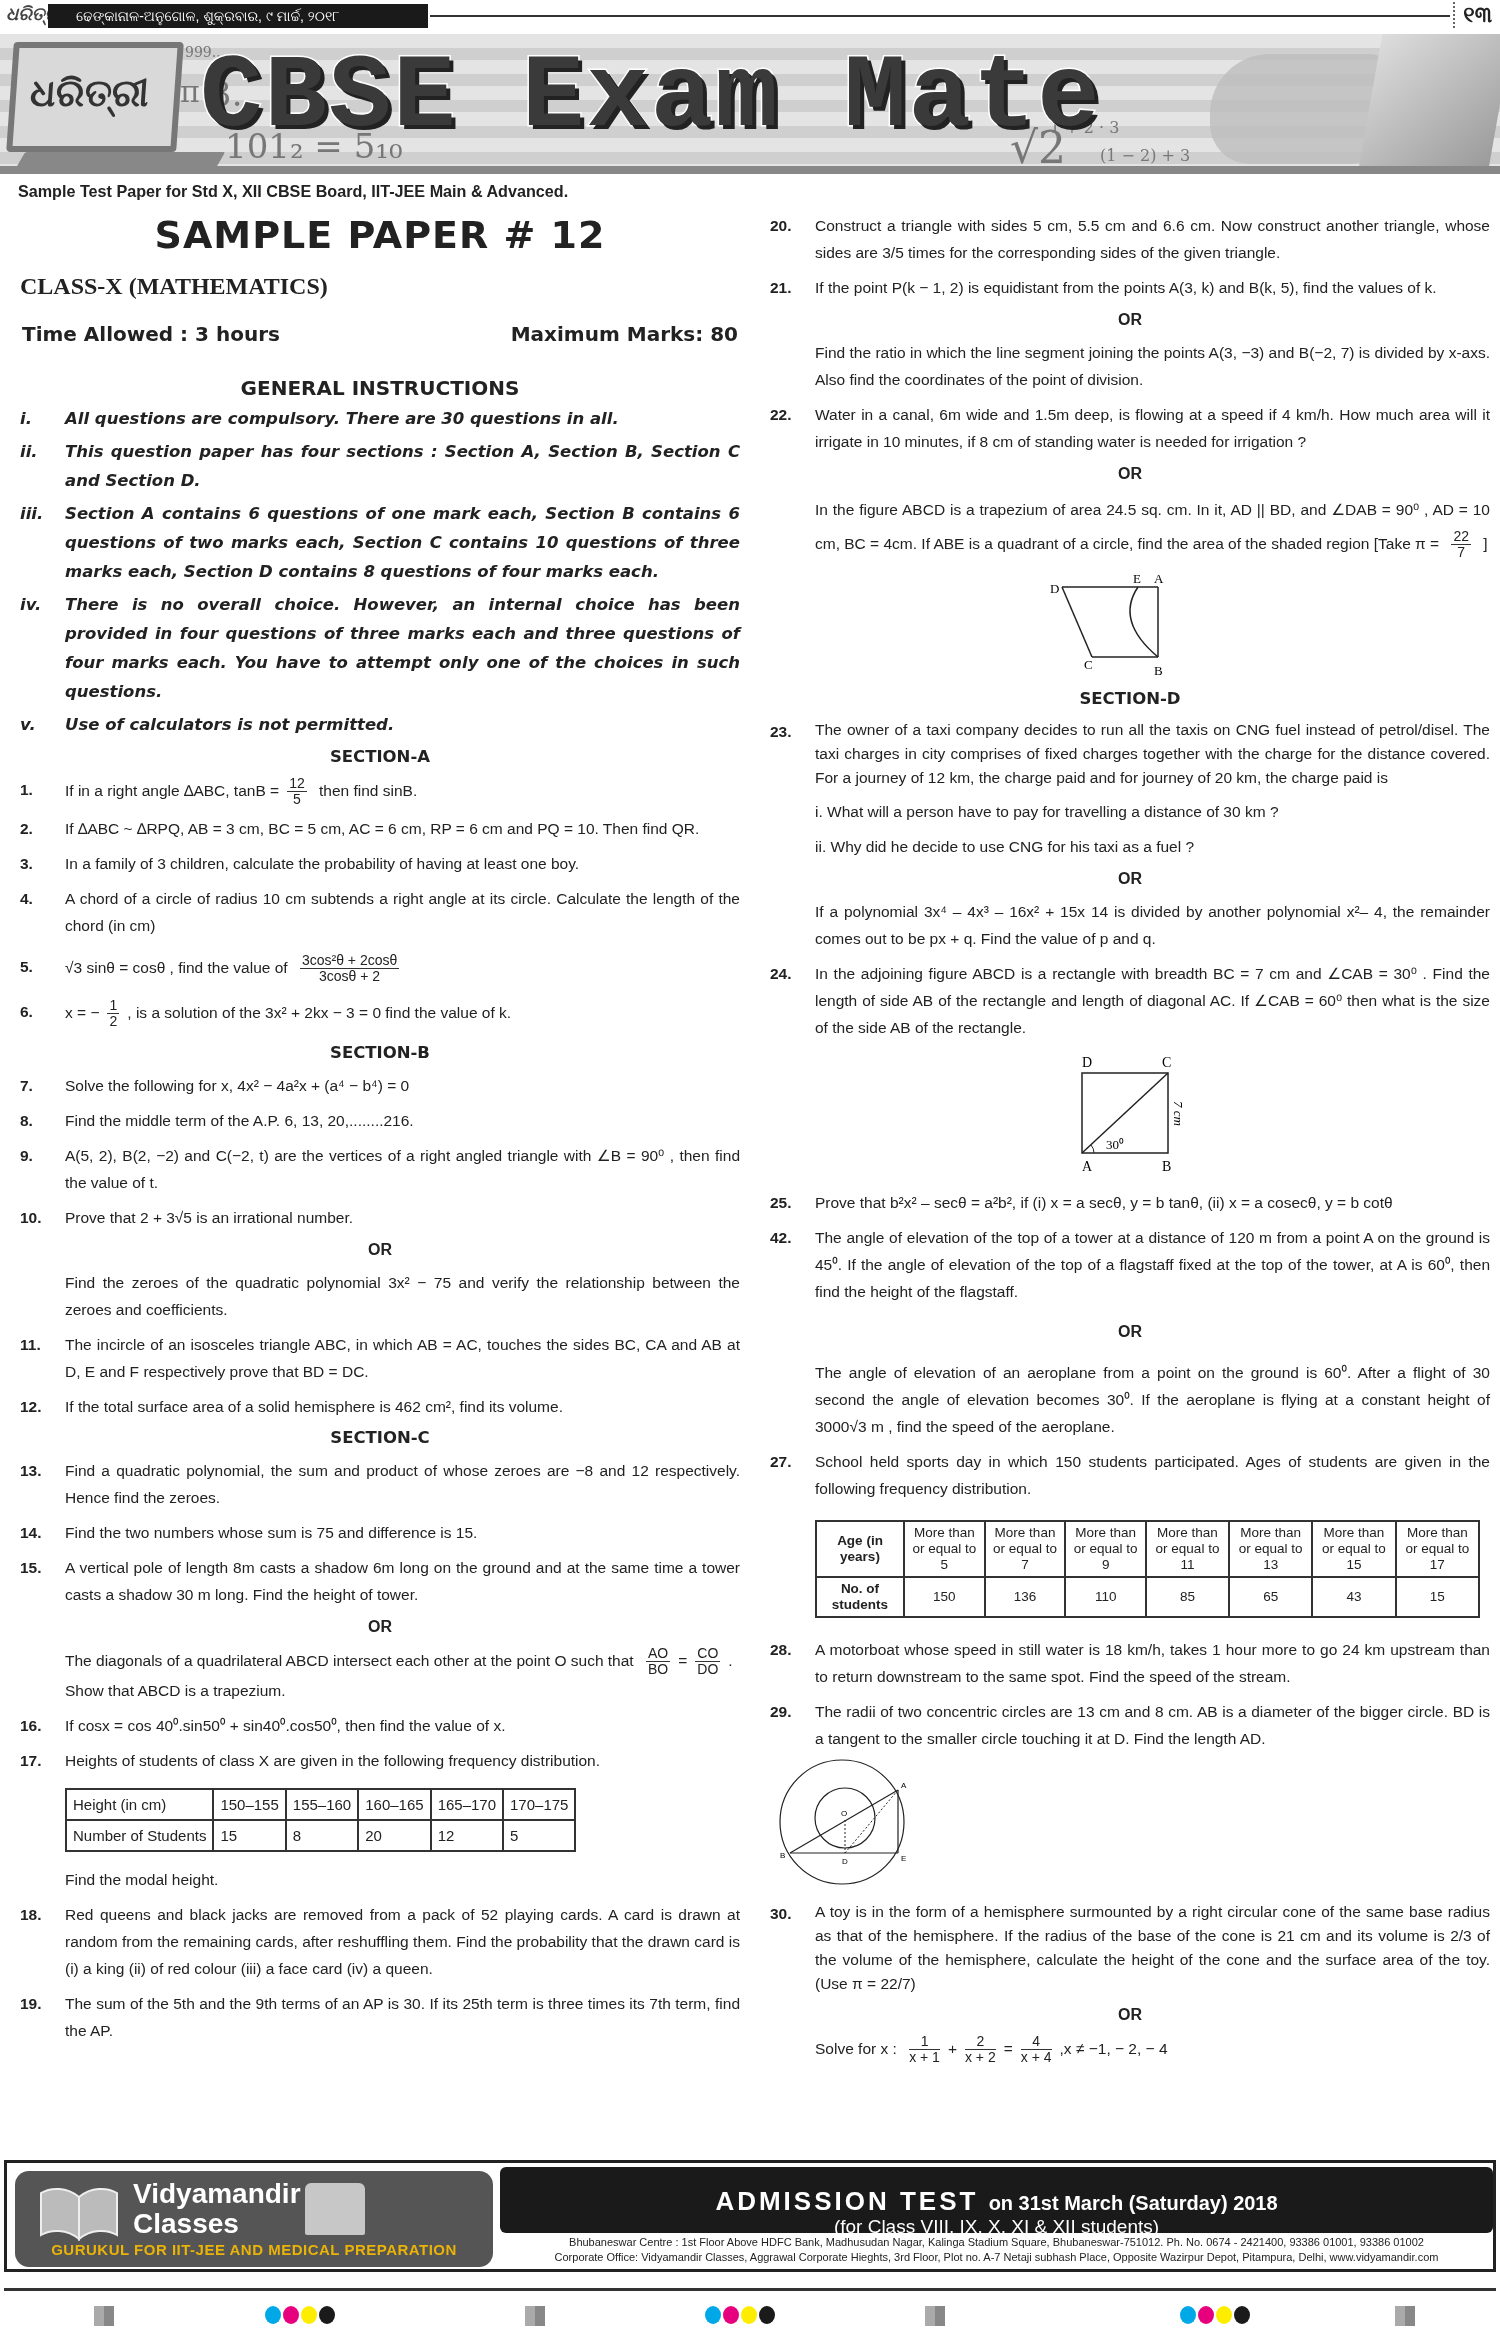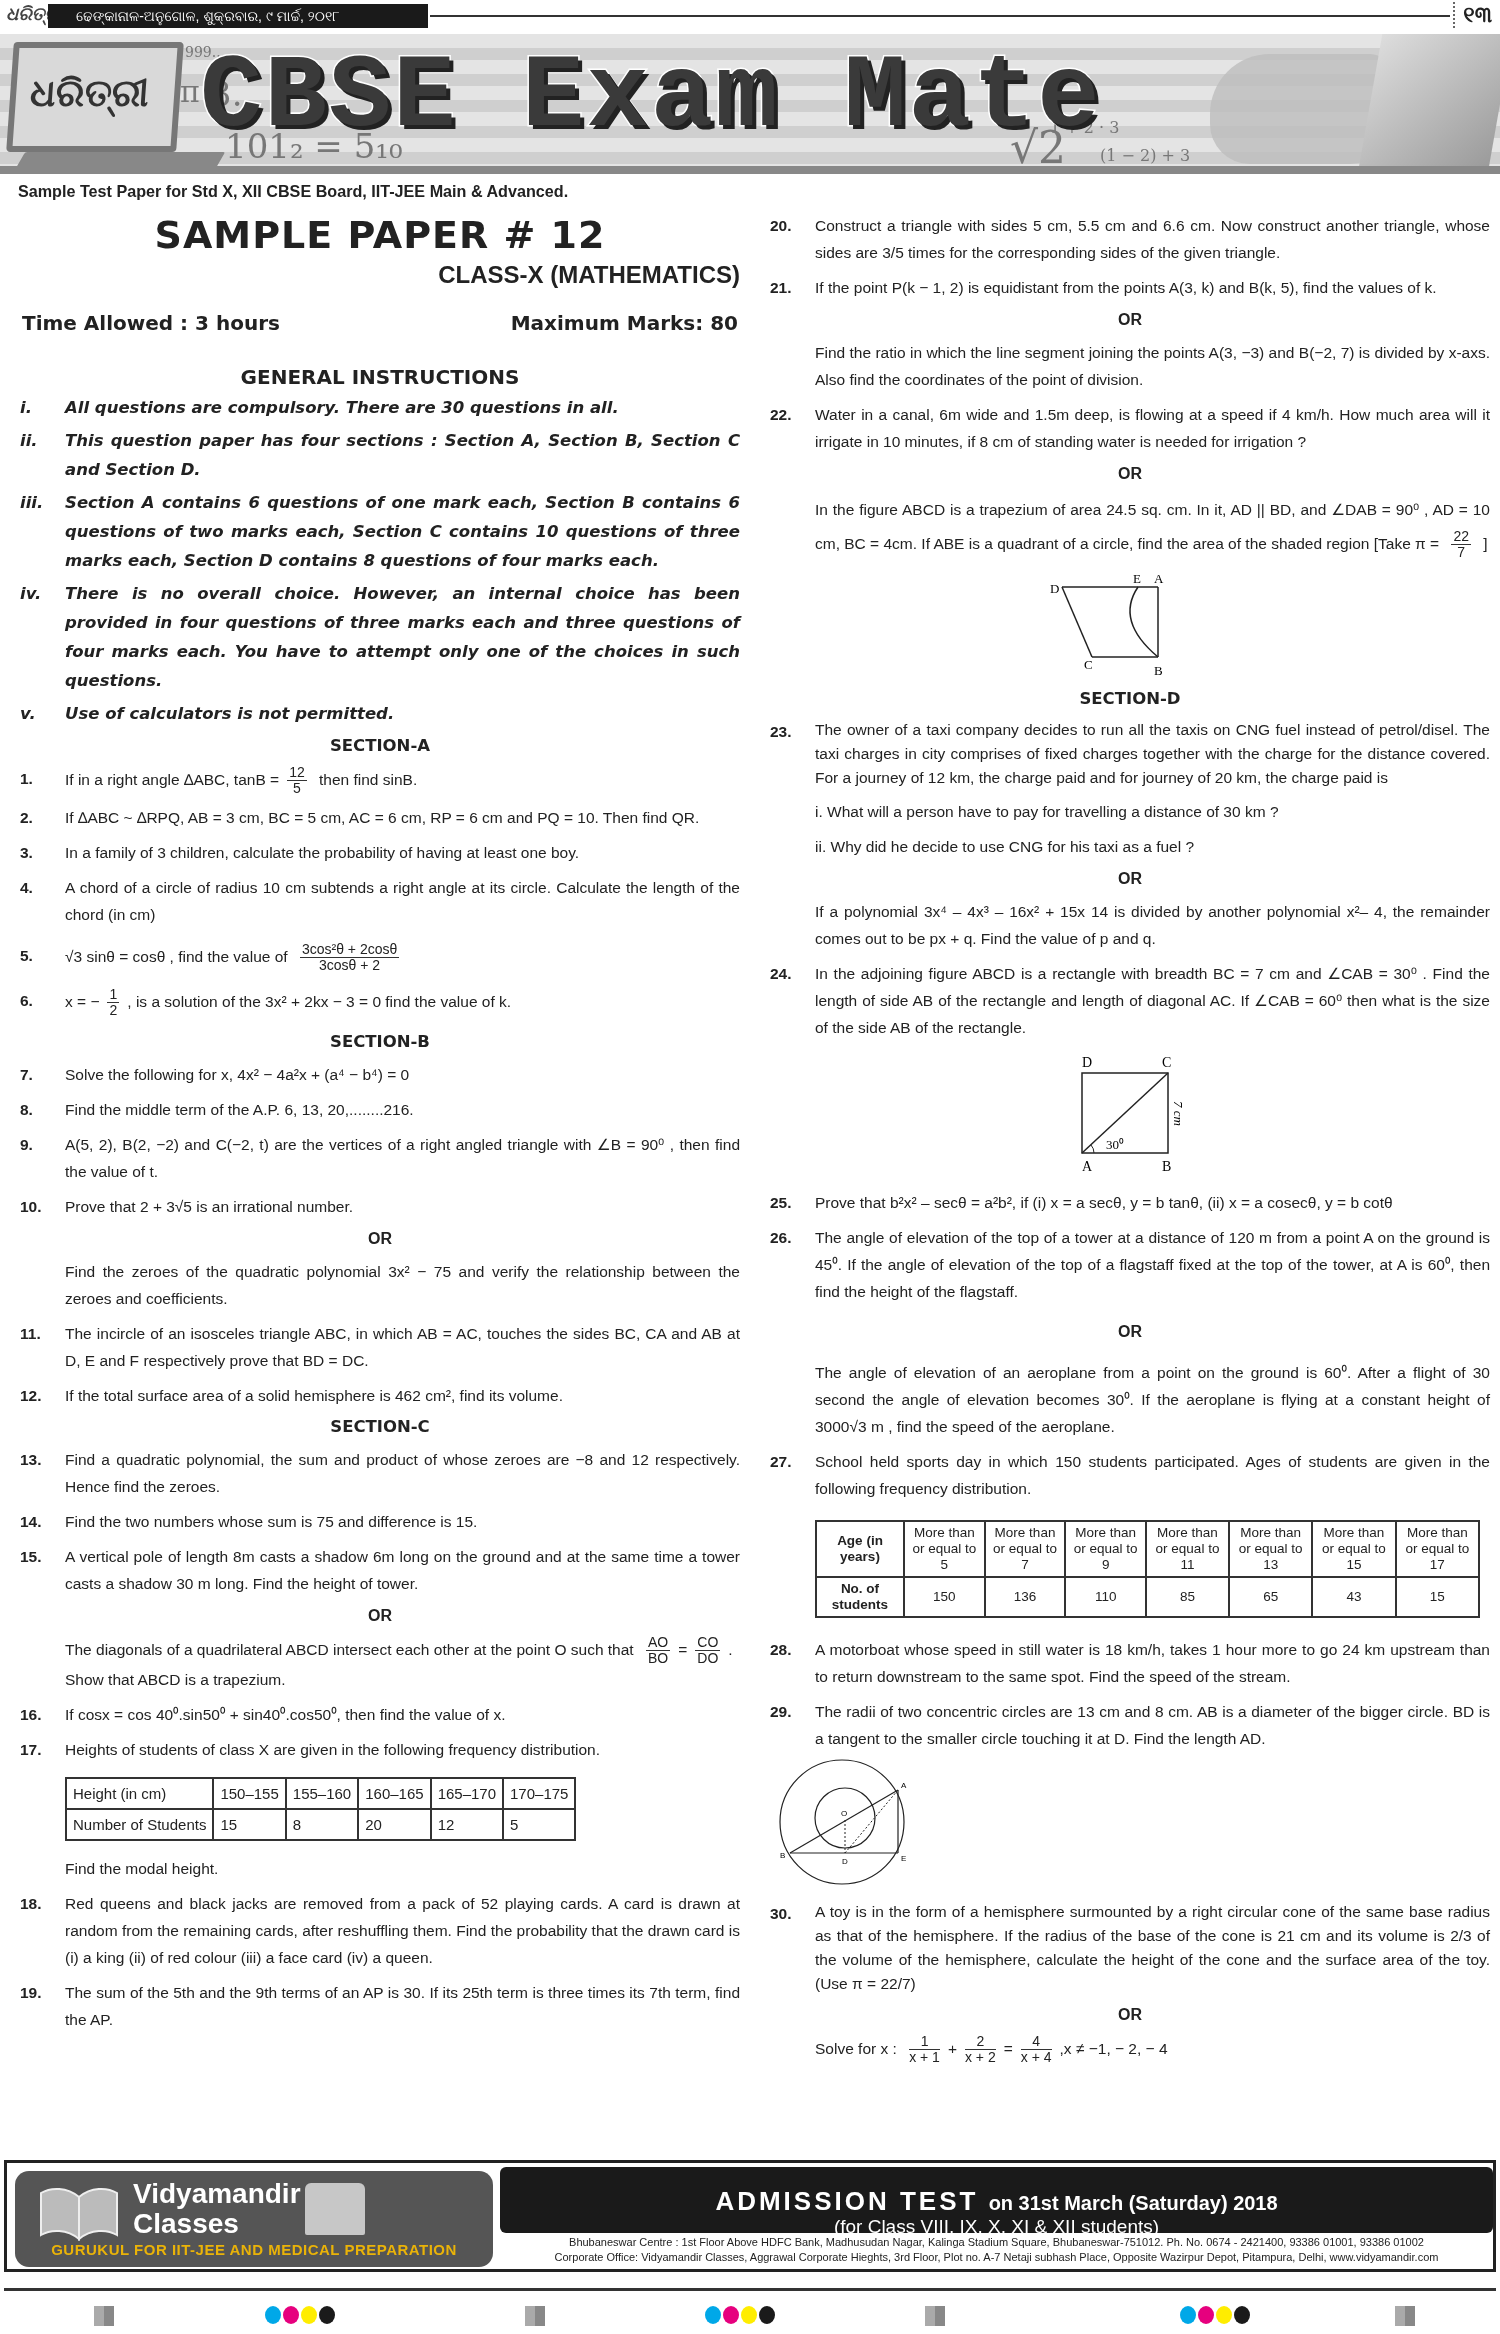--- a/index.html
+++ b/index.html
@@ -15,21 +15,21 @@
 .laptop-logo{position:absolute;left:14px;top:22px;font-size:38px;font-weight:bold;color:#333;font-family:"DejaVu Serif",serif}
 .banner-title{position:absolute;left:200px;top:4px;font-family:Liberation Mono, monospace;font-weight:bold;font-size:104px;color:#3a3a3a;letter-spacing:2px;-webkit-text-stroke:3px #fff;paint-order:stroke fill;text-shadow:4px 4px 0 #222}
 .math-deco{position:absolute;color:#777;font-family:"DejaVu Serif",serif}
 .calc{position:absolute;right:0;top:0;width:130px;height:140px;background:linear-gradient(135deg,#ddd,#999);transform:skewX(-10deg)}
 .hand{position:absolute;right:110px;top:20px;width:180px;height:110px;background:#bdbdbd;border-radius:60px 20px 40px 40px;opacity:.8}
 .subtitle{position:absolute;left:18px;top:182px;font-size:17px;font-weight:bold;color:#222;transform:scaleX(.95);transform-origin:left}
 .col{position:absolute;top:205px;width:720px}
 .colL{left:20px}
 .colR{left:770px;top:212px}
 .paper-title{text-align:center;font-size:38px;font-weight:bold;font-family:"DejaVu Sans",sans-serif;margin-top:8px;letter-spacing:1px}
-.paper-class{text-align:right;font-size:24px;font-weight:bold;font-family:Liberation Sans, sans-serif;margin-top:4px}
+.paper-class{text-align:left;font-size:24px;font-weight:bold;font-family:Liberation Serif, serif;margin-top:16px}
 .meta-row{display:flex;justify-content:space-between;font-size:20px;font-weight:bold;font-family:"DejaVu Sans",sans-serif;margin-top:22px;padding:0 2px}
 .gi-title{text-align:center;font-size:20px;font-weight:bold;font-family:"DejaVu Sans",sans-serif;margin-top:30px}
 .instr{display:flex;font-style:italic;font-weight:bold;font-size:16.5px;line-height:29px;font-family:"DejaVu Sans",sans-serif;margin-top:4px}
 .instr .num{width:45px;flex:none}
 .instr .txt{flex:1;text-align:justify}
 .sec{text-align:center;font-weight:bold;font-size:16.5px;font-family:"DejaVu Sans",sans-serif;margin:8px 0 10px}
 .q{display:flex;font-size:15.5px;line-height:27px;margin-top:8px}
 .q .num{width:45px;flex:none;font-weight:bold}
 .q .txt{flex:1;text-align:justify}
 .or{text-align:center;font-weight:bold;font-size:16px;margin:10px 0}
@@ -298,21 +298,21 @@
       <text x="112" y="120" font-size="14" font-family="Liberation Serif, serif">B</text>
       <text x="56" y="98" font-size="13" font-family="Liberation Serif, serif">30⁰</text>
       <text x="124" y="50" font-size="13" font-style="italic" font-family="Liberation Serif, serif" transform="rotate(90 124 50)">7 cm</text>
     </svg>
   </div>
   <div class="q">
       <span class="num">25.</span>
       <span class="txt">Prove that b²x² – secθ = a²b², if (i) x = a secθ, y = b tanθ,    (ii) x = a cosecθ, y = b cotθ</span>
     </div>
   <div class="q">
-      <span class="num">26.</span>
+      <span class="num">42.</span>
       <span class="txt">The angle of elevation of the top of a tower at a distance of 120 m from a point A on the ground is 45⁰. If the angle of elevation of the top of a flagstaff fixed at the top of the tower, at A is 60⁰, then find the height of the flagstaff.</span>
     </div>
   <div class="or" style="margin:18px 0">OR</div>
   <div class="indent">The angle of elevation of an aeroplane from a point on the ground is 60⁰. After a flight of 30 second the angle of elevation becomes 30⁰. If the aeroplane is flying at a constant height of 3000√3 m , find the speed of the aeroplane.</div>
   <div class="q">
       <span class="num">27.</span>
       <span class="txt">School held sports day in which 150 students participated. Ages of students are given in the following frequency distribution.</span>
     </div>
   <table class="t2">
     <tbody>

